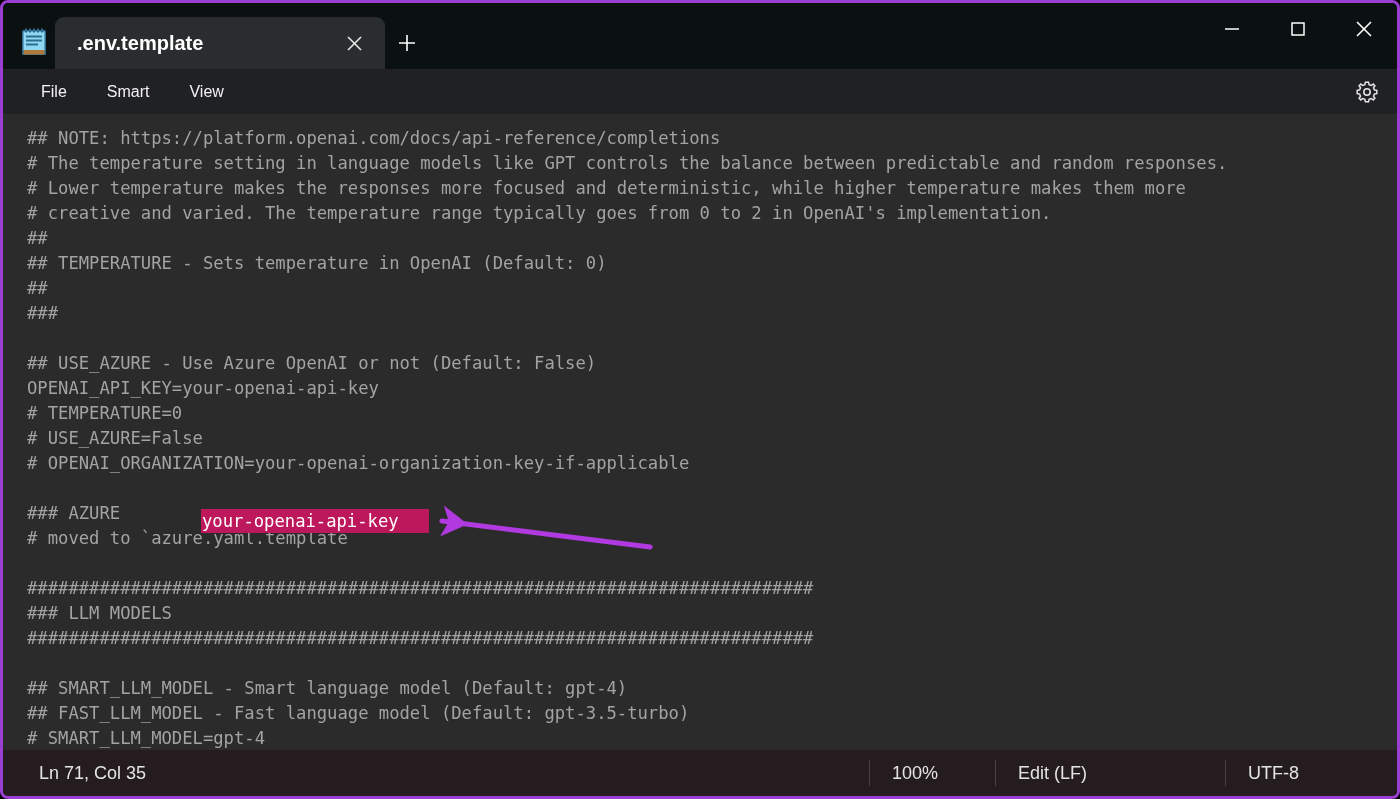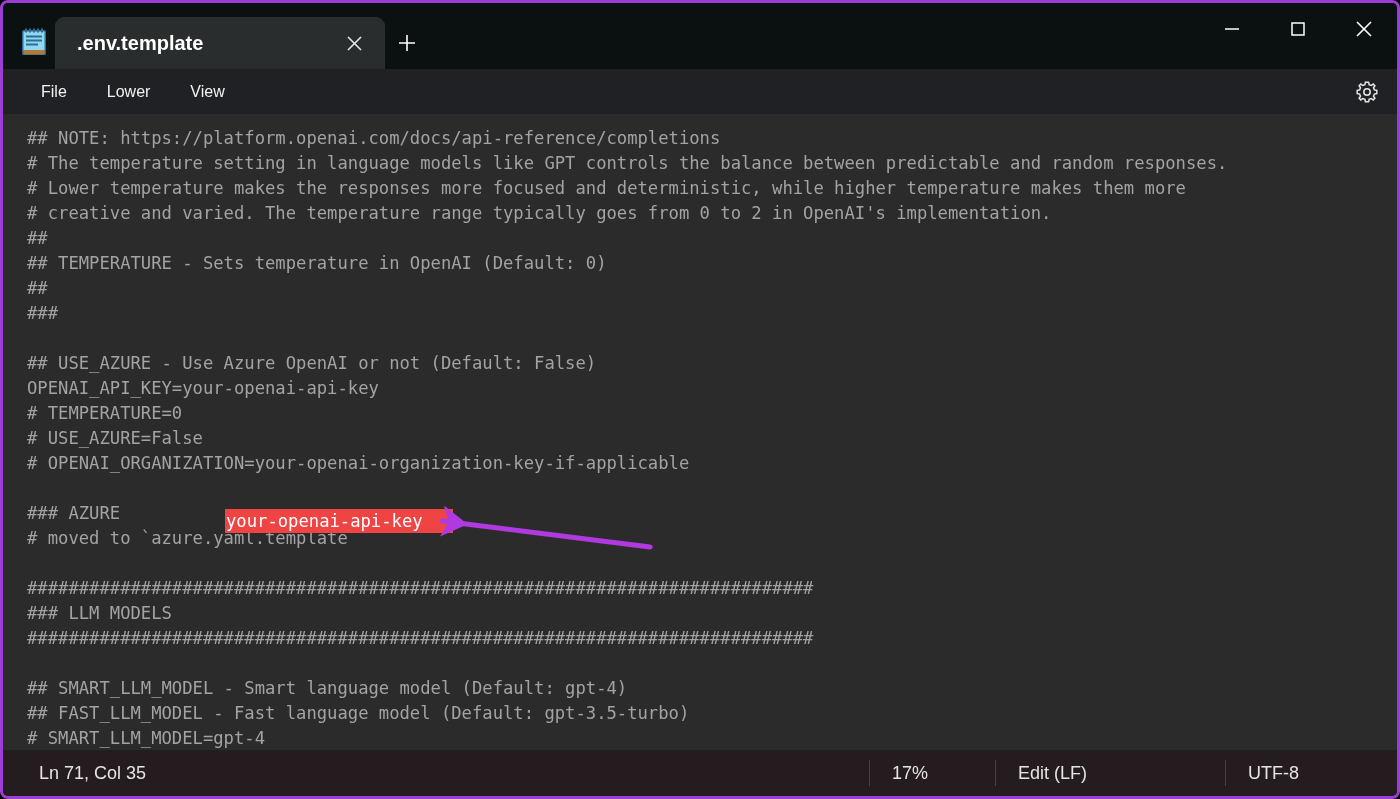--- a/index.html
+++ b/index.html
@@ -167,23 +167,22 @@
     letter-spacing: 0px;
   }
 
   
   #selection-overlay {
     position: absolute;
     left: 198px;
     top: 395px;
     width: 228px;
     height: 24px;
-    background: #ef4444;
+    background: #be185d;
     pointer-events: none;
-    margin-left: 24px;
   }
   #selection-overlay .sel-text {
     color: #ffffff;
     font-family: "DejaVu Sans Mono", "Liberation Mono", monospace;
     font-size: 17.2px;
     line-height: 24px;
     white-space: pre;
     padding-left: 1px;
     display: block;
   }
@@ -287,21 +286,21 @@
         <svg width="22" height="22" viewBox="0 0 22 22" xmlns="http://www.w3.org/2000/svg">
           <line x1="4" y1="4" x2="18" y2="18" stroke="#ffffff" stroke-width="1.6"></line>
           <line x1="18" y1="4" x2="4" y2="18" stroke="#ffffff" stroke-width="1.6"></line>
         </svg>
       </div>
     </div>
   </div>
 
   <div id="menu-bar">
     <div class="menu-item">File</div>
-    <div class="menu-item">Lower</div>
+    <div class="menu-item">Smart</div>
     <div class="menu-item">View</div>
 
     <div id="settings-button">
       <svg width="26" height="26" viewBox="0 0 26 26" xmlns="http://www.w3.org/2000/svg">
         <g fill="none" stroke="#e6e6e6" stroke-width="1.5">
           <circle cx="13" cy="13" r="3.2"></circle>
           <path d="M13 3.2 L14.6 3.2 L15.1 5.6 L17.2 6.5 L19.2 5.1 L20.9 6.8 L19.5 8.8 L20.4 10.9 L22.8 11.4 L22.8 14.6 L20.4 15.1 L19.5 17.2 L20.9 19.2 L19.2 20.9 L17.2 19.5 L15.1 20.4 L14.6 22.8 L11.4 22.8 L10.9 20.4 L8.8 19.5 L6.8 20.9 L5.1 19.2 L6.5 17.2 L5.6 15.1 L3.2 14.6 L3.2 11.4 L5.6 10.9 L6.5 8.8 L5.1 6.8 L6.8 5.1 L8.8 6.5 L10.9 5.6 L11.4 3.2 Z"></path>
         </g>
       </svg>
     </div>
@@ -345,18 +344,18 @@
             <path d="M5,0 L0,3 L5,6 L3.7,3 Z" fill="#b03ae0"></path>
           </marker>
         </defs>
         <line x1="222" y1="48" x2="14" y2="22" stroke="#b03ae0" stroke-width="5.2" marker-end="url(#arrowhead)" stroke-linecap="round"></line>
       </svg>
     </div>
   </div>
 
   <div id="status-bar">
     <div id="status-position">Ln 71, Col 35</div>
-    <div class="status-cell" id="status-zoom">17%</div>
+    <div class="status-cell" id="status-zoom">100%</div>
     <div class="status-cell" id="status-eol">Edit (LF)</div>
     <div class="status-cell" id="status-enc">UTF-8</div>
   </div>
 
 </div>
 
 </body></html>

